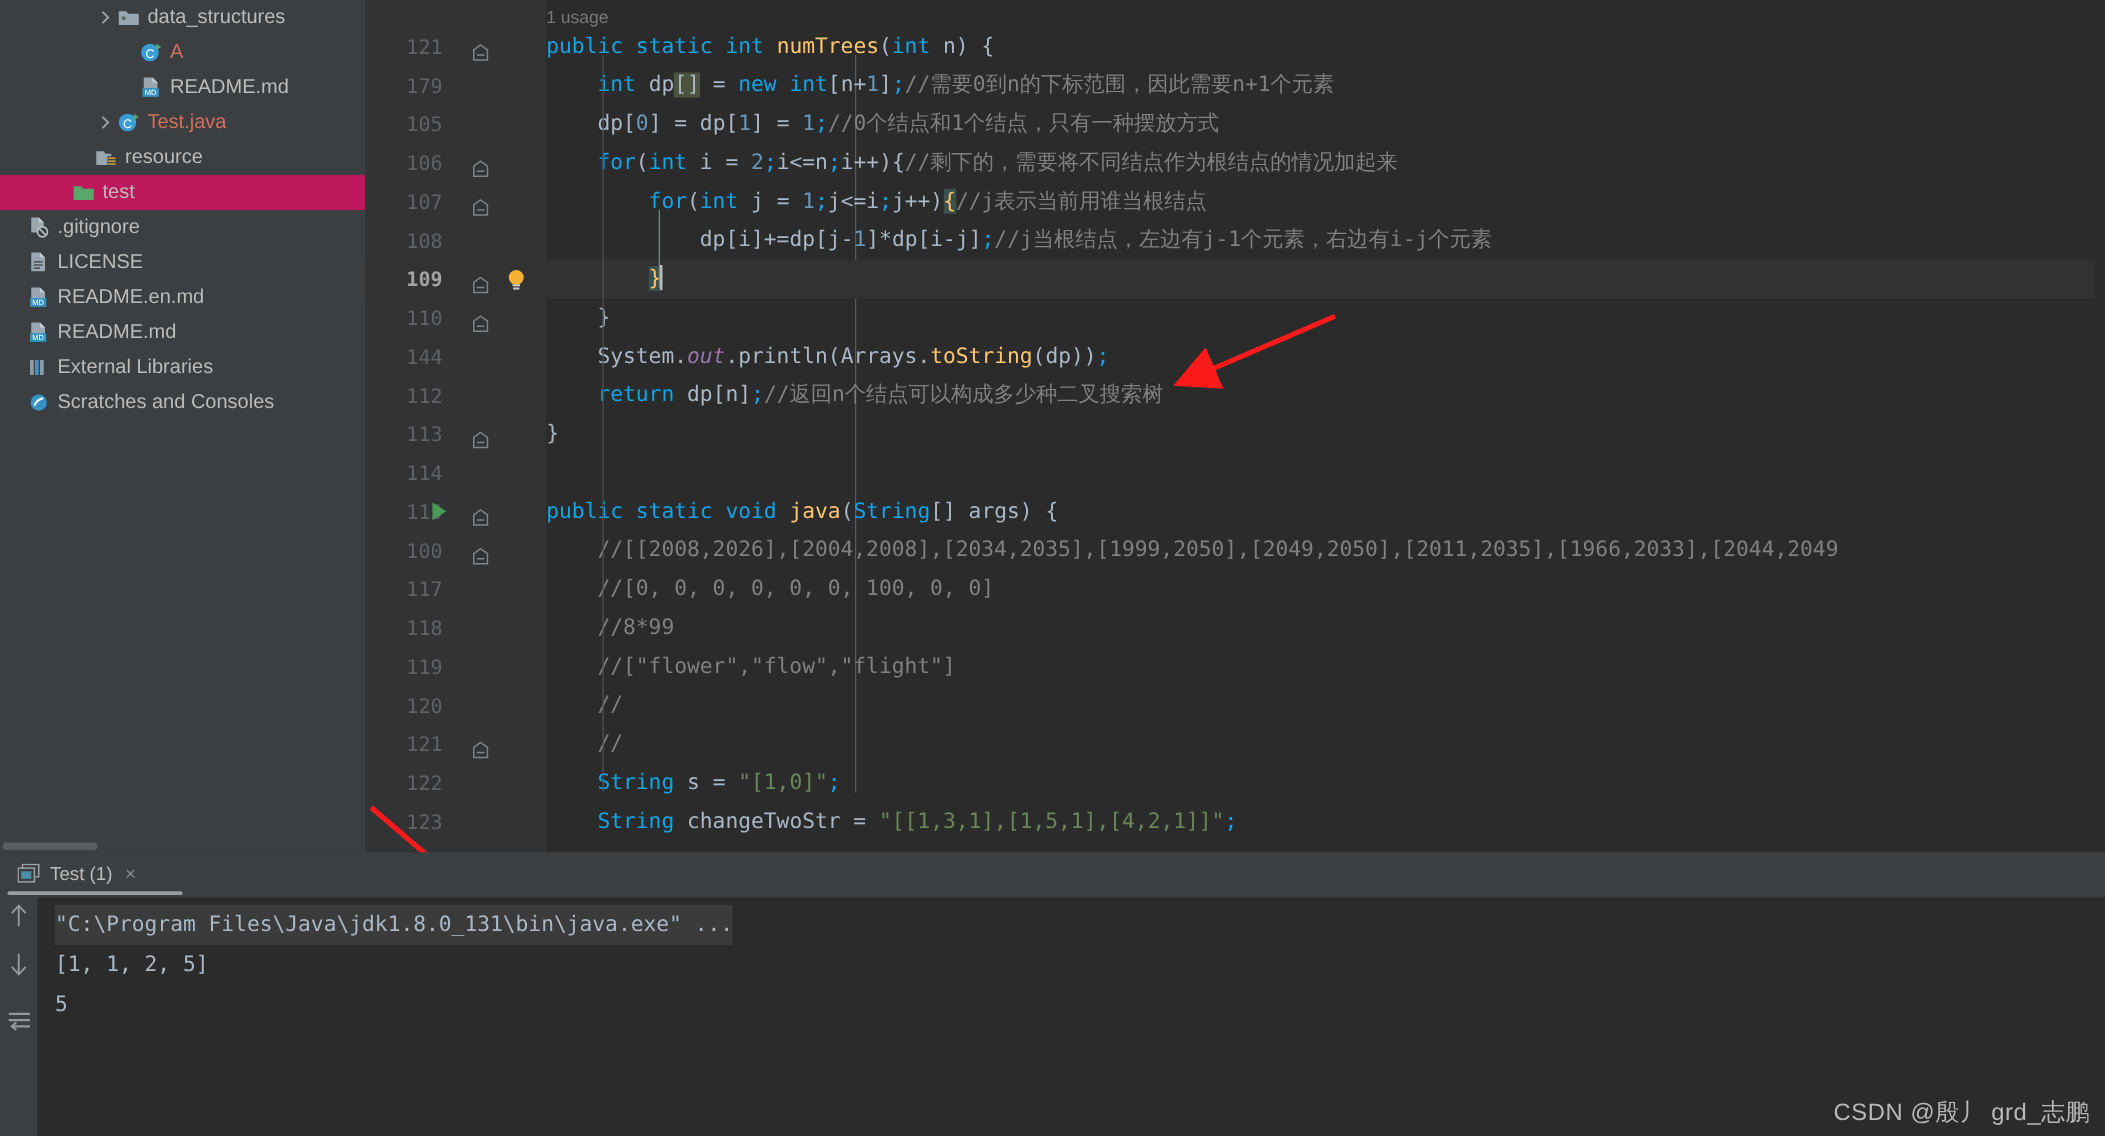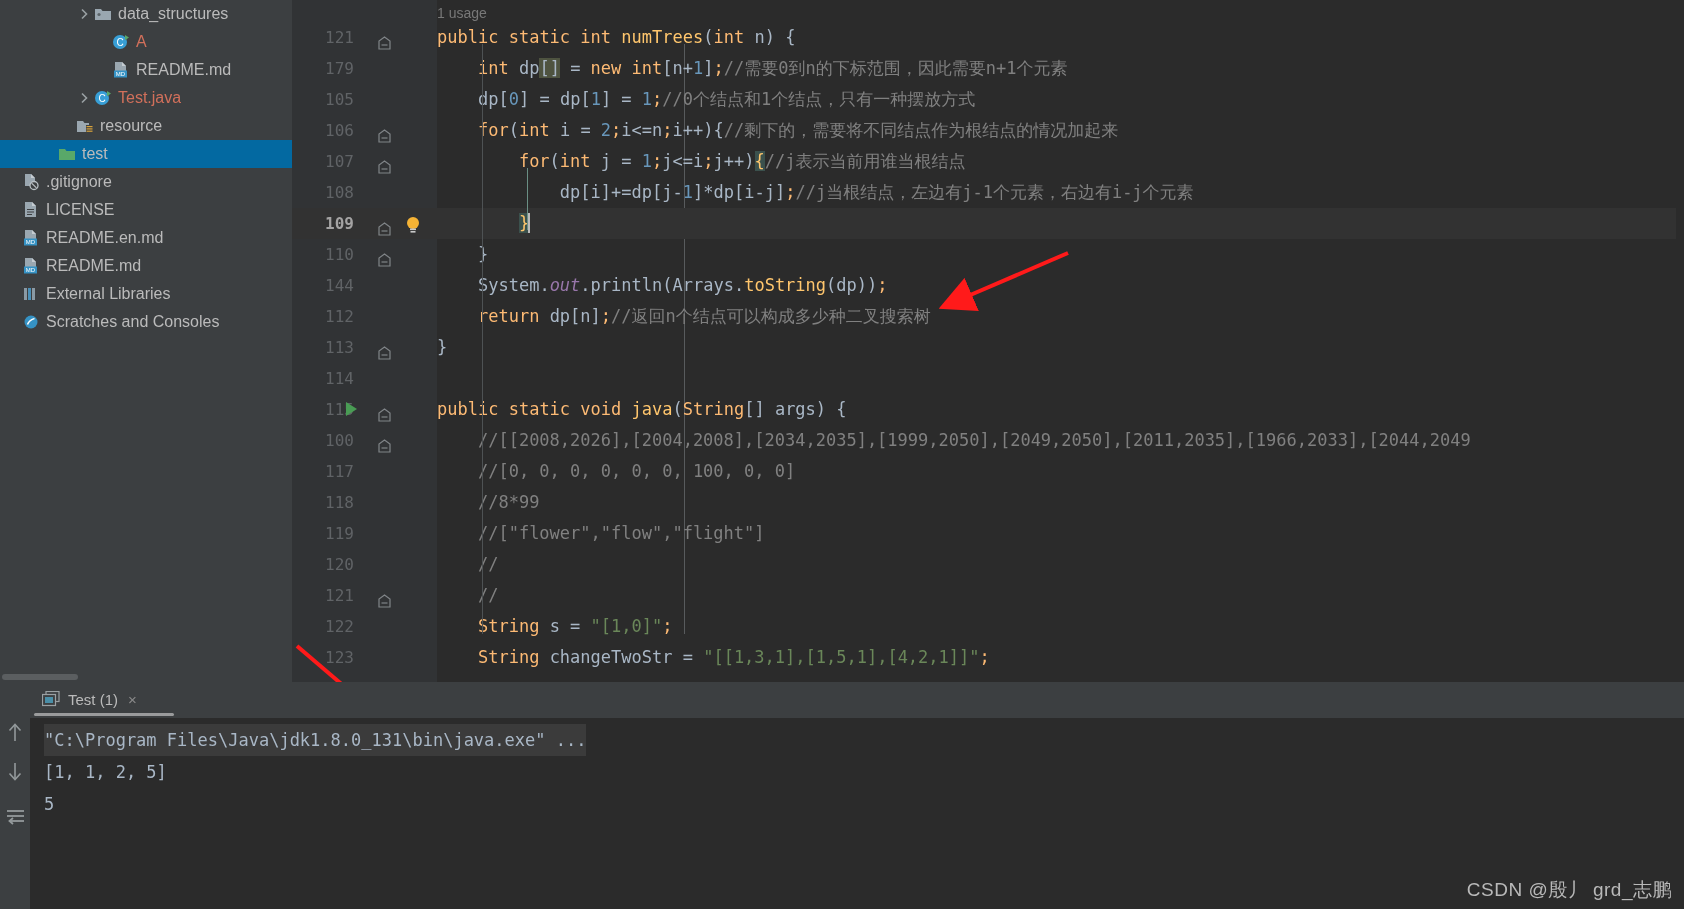--- a/index.html
+++ b/index.html
@@ -28,21 +28,21 @@
     position: relative;
     display: flex;
     align-items: center;
     height: 28px;
     padding-left: 4px;
     color: #bbbbbb;
     font-size: 16px;
     white-space: nowrap;
   }
   .tree-row.selected {
-    background: #0369a1;
+    background: #be185d;
   }
   .tree-arrow {
     width: 16px; height: 16px;
     margin-right: 2px;
     flex: 0 0 auto;
     position: relative;
   }
   .tree-arrow.has svg { display: block; }
   .ico {
     width: 18px; height: 18px;
@@ -107,21 +107,21 @@
     color: #a9b7c6;
   }
   .usage {
     position: absolute;
     left: 145px; top: 0;
     color: #787878;
     font-size: 14px;
     font-family: "Liberation Sans", sans-serif;
   }
   
-  .kw  { color: #fdba74; }
+  .kw  { color: #0ea5e9; }
   .num { color: #6897bb; }
   .cm  { color: #808080; }
   .str { color: #6a8759; }
   .mth { color: #ffc66d; }
   .fld { color: #9876aa; font-style: italic; }
   .pl  { color: #a9b7c6; }
   .hlbrace { background: #3b514d; color: #ffc66d; }
   .hlsel   { background: #4e5340; }
   .cursor {
     display: inline-block;
@@ -175,21 +175,20 @@
 
   
   svg.annot { position: absolute; left: 0; top: 0; pointer-events: none; }
 
   
   #console {
     position: absolute;
     left: 0; top: 682px;
     width: 1684px; height: 227px;
     background: #3c3f41;
-    padding-left: 28px;
   }
   #console-tabbar {
     position: relative;
     height: 34px;
     background: #3c3f41;
     display: flex;
     align-items: center;
   }
   .ctab {
     display: flex;

